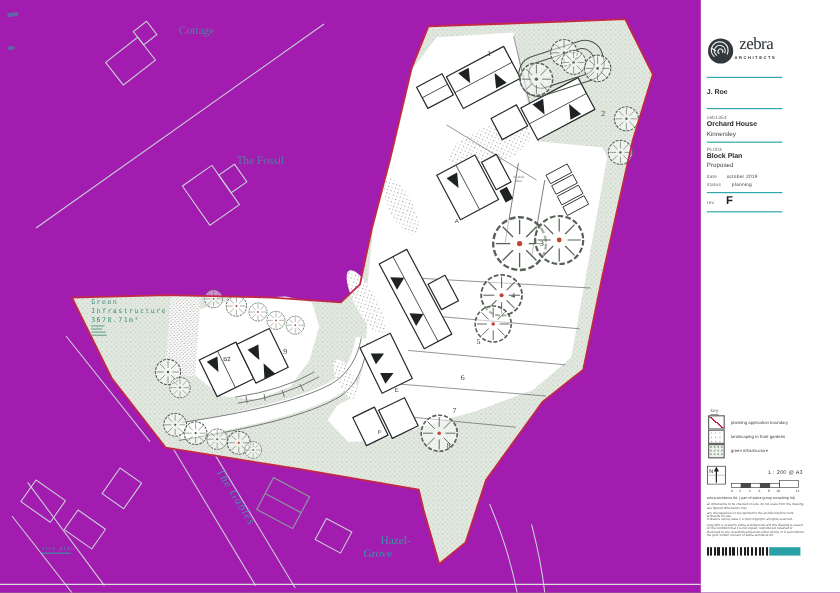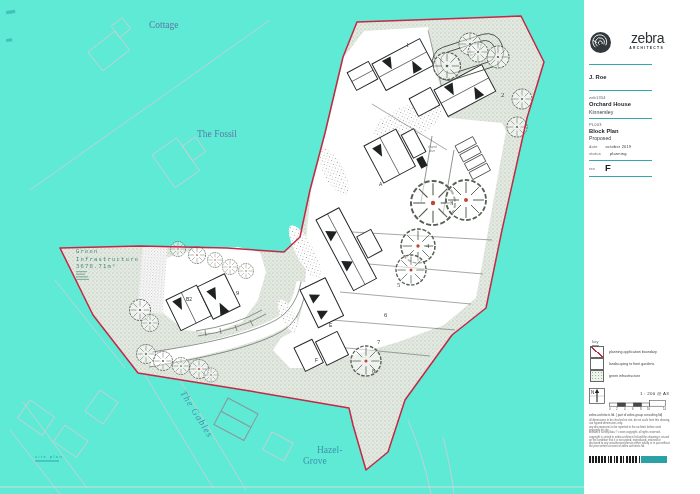--- a/index.html
+++ b/index.html
@@ -1,26 +1,26 @@
 <!DOCTYPE html>
 <html><head>
 <meta charset="utf-8">
 <style>
   html,body{margin:0;padding:0;background:#888;}
-  .page{position:relative;width:700px;height:494px;background:#5eead4;overflow:hidden;
+  .page{position:relative;width:700px;height:494px;background:#a21caf;overflow:hidden;
         font-family:"Liberation Sans",sans-serif;}
   .abs{position:absolute;}
   
   .titleblock{position:absolute;left:584px;top:0;width:116px;height:494px;background:#fff;}
   .tb-rule{position:absolute;left:5px;width:63px;height:1.4px;background:#2fa9ac;}
   .tb-small{font-size:4px;color:#5a5f63;letter-spacing:0.2px;}
   .tb-bold{font-size:5.8px;font-weight:bold;color:#24282b;}
   .tb-val{font-size:5.2px;color:#3a3f43;}
   .brandrow{position:absolute;left:5px;top:31px;display:flex;align-items:flex-start;}
-  .brandword{font-size:14px;color:#2b3135;letter-spacing:-0.4px;line-height:14px;margin-left:19px;}
+  .brandword{font-size:14px;color:#2b3135;letter-spacing:-0.4px;line-height:14px;margin-left:4px;font-family:Liberation Serif, serif;}
   .brandtag{font-size:3.4px;font-weight:bold;letter-spacing:1.3px;color:#2b3135;text-align:right;margin-top:0.5px;}
   .metarow{position:absolute;left:5px;display:flex;gap:8px;}
   .keyrow{position:absolute;left:6px;display:flex;align-items:center;}
   .swatch{width:12px;height:10px;border:0.6px solid #666;margin-right:5px;flex:none;background:#fff;}
   .sw-boundary{background:linear-gradient(to top right,rgba(0,0,0,0) 46%,#c22945 46%,#c22945 54%,rgba(0,0,0,0) 54%);}
   .sw-landscape{background-image:radial-gradient(#777 0.5px,rgba(0,0,0,0) 0.6px);background-size:3.6px 3.6px;}
   .sw-green{background-color:#edf2ec;background-image:radial-gradient(#9bb39b 0.7px,rgba(0,0,0,0) 0.8px);background-size:3px 3px;}
   .keylabel{font-size:3.6px;color:#444;}
   .notes{position:absolute;left:5px;color:#666;}
   .barcode{position:absolute;left:5px;top:456px;display:flex;height:7px;}

